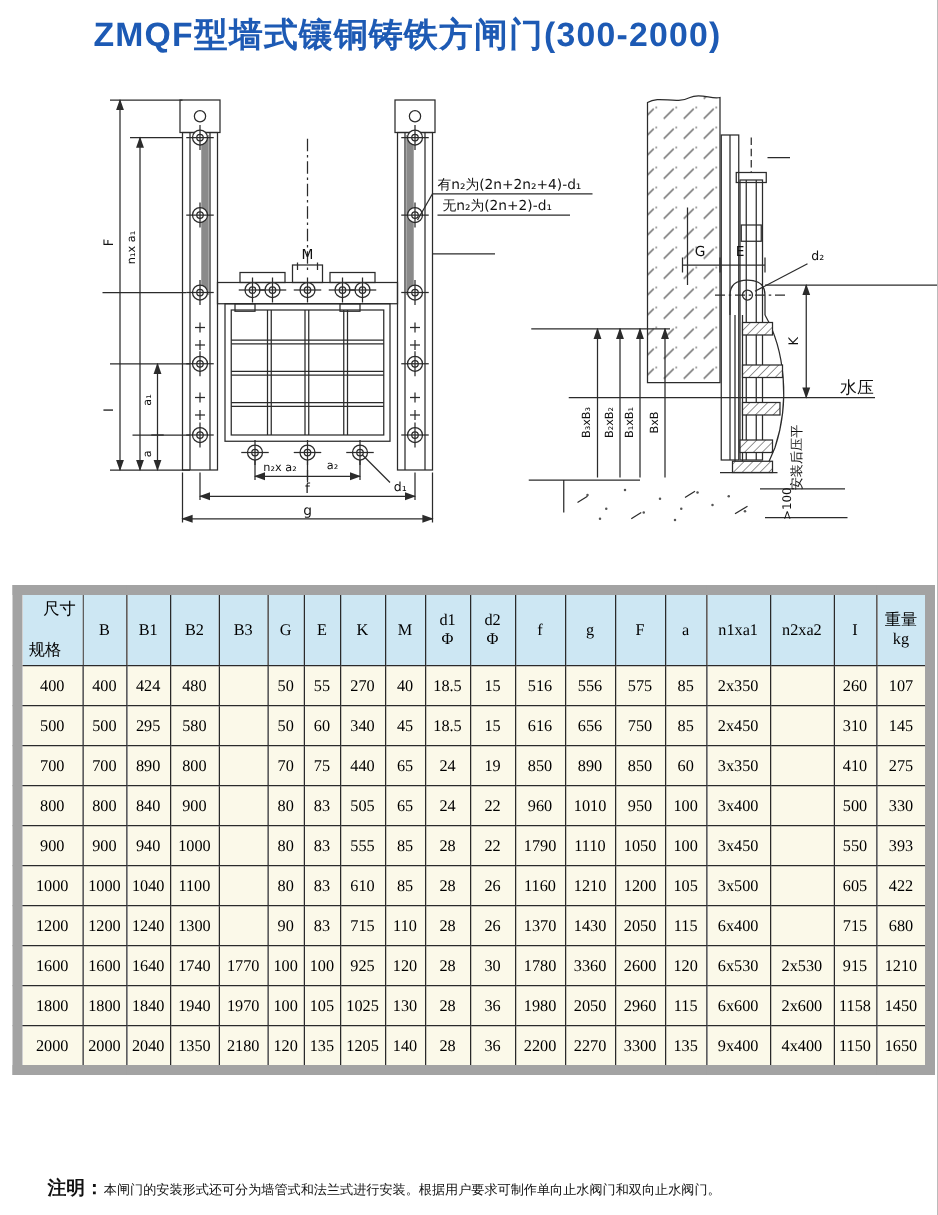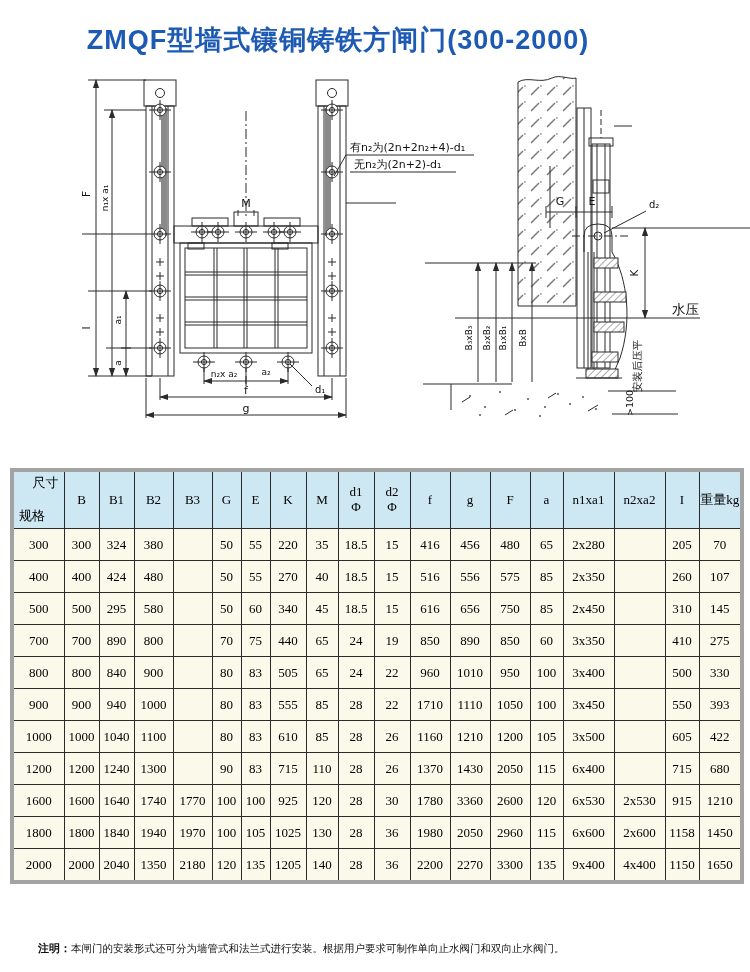--- a/index.html
+++ b/index.html
@@ -2,30 +2,30 @@
 <html><head>
 <meta charset="utf-8">
 <style>
   html,body{margin:0;padding:0;background:#888;}
   .page{
     position:relative;width:750px;height:972px;margin:0 auto;
     background:#ffffff;overflow:hidden;
     font-family:"Liberation Sans", sans-serif;
   }
   .title{
-    position:absolute;top:10px;left:0;width:652px;margin:12px;
+    position:absolute;top:10px;left:0;width:652px;margin:0;
     text-align:center;font-size:27px;font-weight:bold;letter-spacing:1px;
     color:#1d5ab4;font-family:"Liberation Sans", sans-serif;
   }
   .drawing-area{position:absolute;top:66px;left:0;width:750px;height:402px;}
   table.spec{
     position:absolute;top:468px;left:10px;width:730px;
     border-collapse:collapse;table-layout:fixed;
     font-family:"Liberation Serif", serif;
-    border:4px solid #a3a3a3;
+    border:8px solid #a3a3a3;
   }
   .spec th,.spec td{
     border:1px solid #2a2a2a;text-align:center;vertical-align:middle;
     font-weight:normal;padding:0;overflow:hidden;
   }
   .spec thead th{
     background:#cde7f3;height:56px;font-size:13px;line-height:1.15;
     white-space:pre-line;
   }
   .spec tbody td{background:#fbf9e9;height:31px;font-size:13px;}
@@ -37,21 +37,21 @@
         #2a2a2a calc(50% - 0.8px) calc(50% + 0.8px),
         rgba(0,0,0,0) calc(50% + 0.8px)),
       #cde7f3;
   }
   th.corner .c-top{position:absolute;top:4px;right:5px;font-size:13px;}
   th.corner .c-bottom{position:absolute;bottom:4px;left:5px;font-size:13px;}
   .note{
     position:absolute;top:941px;left:38px;width:690px;margin:0;
     font-size:10.5px;color:#111;font-family:"Liberation Serif", serif;
   }
-  .note .note-label{font-weight:bold;font-size:11px;font-family:Liberation Mono, monospace;}
+  .note .note-label{font-weight:bold;font-size:15px;font-family:Liberation Mono, monospace;}
   
   col.c0{width:52px}col.c1{width:35px}col.c2{width:35px}col.c3{width:39px}
   col.c4{width:39px}col.c5{width:29px}col.c6{width:29px}col.c7{width:36px}
   col.c8{width:32px}col.c9{width:36px}col.c10{width:36px}col.c11{width:40px}
   col.c12{width:40px}col.c13{width:40px}col.c14{width:33px}col.c15{width:51px}
   col.c16{width:51px}col.c17{width:34px}col.c18{width:43px}
 </style>
 </head>
 <body>
 
@@ -337,41 +337,20 @@
           <th>F</th>
           <th>a</th>
           <th>n1xa1</th>
           <th>n2xa2</th>
           <th>I</th>
           <th>重量kg</th>
         </tr>
     </thead>
     <tbody>
         <tr>
-          <td>300</td>
-          <td>300</td>
-          <td>324</td>
-          <td>380</td>
-          <td></td>
-          <td>50</td>
-          <td>55</td>
-          <td>220</td>
-          <td>35</td>
-          <td>18.5</td>
-          <td>15</td>
-          <td>416</td>
-          <td>456</td>
-          <td>480</td>
-          <td>65</td>
-          <td>2x280</td>
-          <td></td>
-          <td>205</td>
-          <td>70</td>
-        </tr>
-        <tr>
           <td>400</td>
           <td>400</td>
           <td>424</td>
           <td>480</td>
           <td></td>
           <td>50</td>
           <td>55</td>
           <td>270</td>
           <td>40</td>
           <td>18.5</td>
@@ -453,21 +432,21 @@
           <td>900</td>
           <td>940</td>
           <td>1000</td>
           <td></td>
           <td>80</td>
           <td>83</td>
           <td>555</td>
           <td>85</td>
           <td>28</td>
           <td>22</td>
-          <td>1710</td>
+          <td>1790</td>
           <td>1110</td>
           <td>1050</td>
           <td>100</td>
           <td>3x450</td>
           <td></td>
           <td>550</td>
           <td>393</td>
         </tr>
         <tr>
           <td>1000</td>

